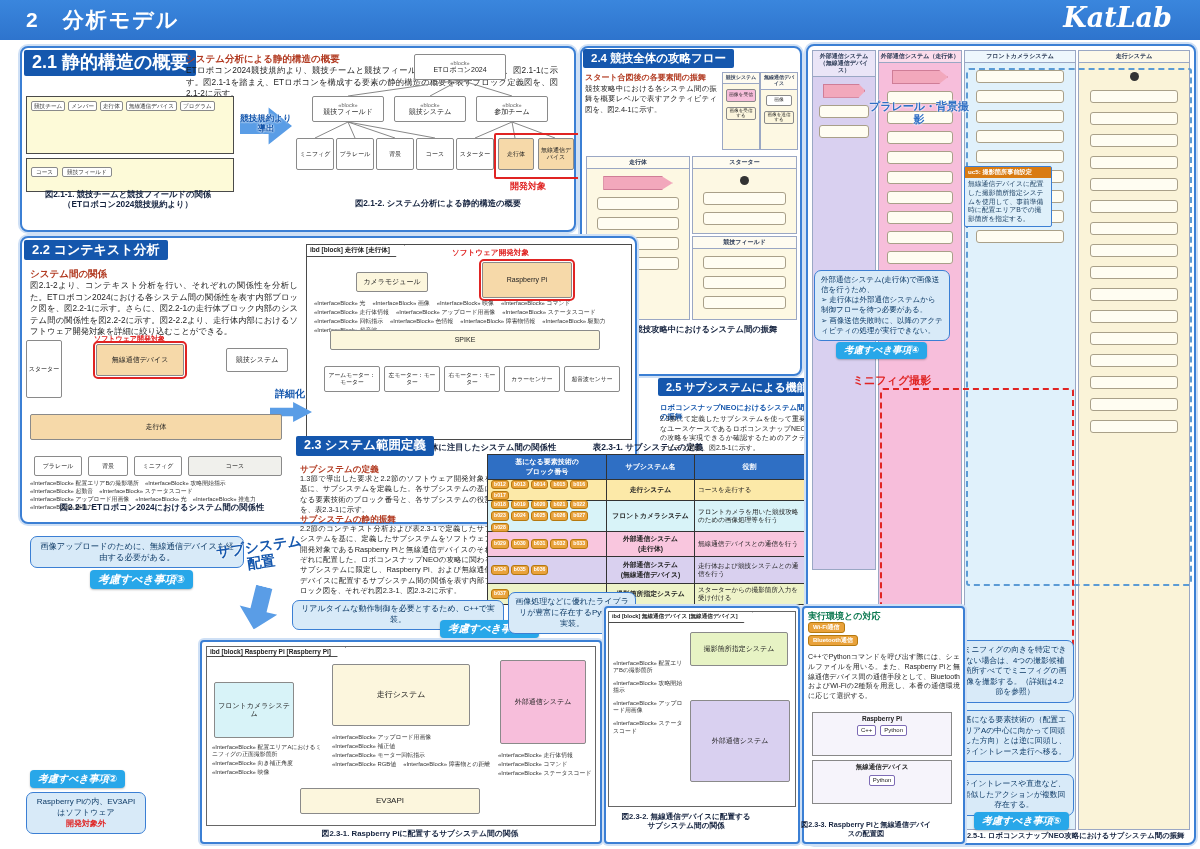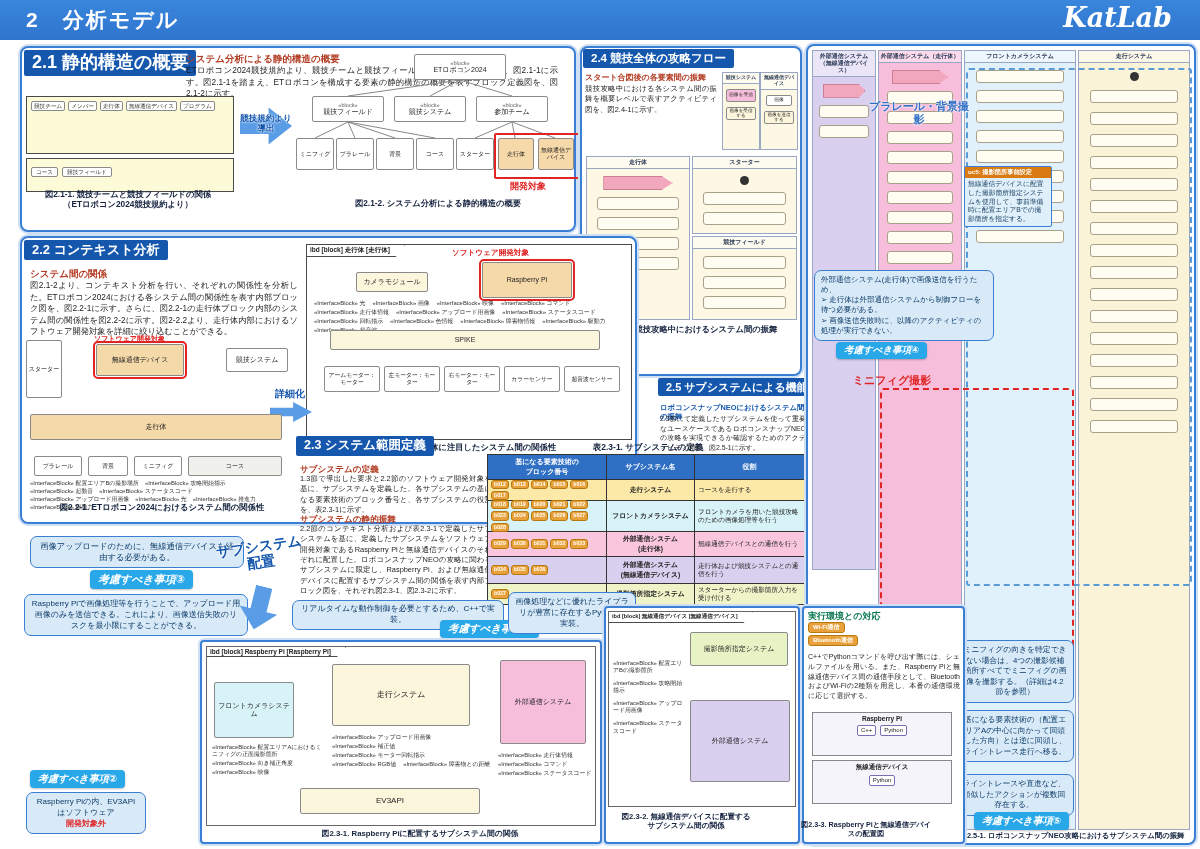--- a/index.html
+++ b/index.html
@@ -242,21 +242,20 @@
       <span>«InterfaceBlock» ステータスコード</span>
       <span>«InterfaceBlock» アップロード用画像</span>
       <span>«InterfaceBlock» 光</span>
       <span>«InterfaceBlock» 推進力</span>
       <span>«InterfaceBlock» 駆動力</span>
     </div>
   <div class="figcap" style="left:24px;top:502px;width:276px">図2.2-1. ETロボコン2024におけるシステム間の関係性</div>
 
   <div class="callout" style="left:30px;top:536px;width:214px">画像アップロードのために、無線通信デバイスを経由する必要がある。</div>
   <div class="cbadge" style="left:90px;top:570px">考慮すべき事項③</div>
-  <div class="callout" style="left:24px;top:594px;width:224px;font-size:8px">Raspberry Piで画像処理等を行うことで、アップロード用画像のみを送信できる。これにより、画像送信失敗のリスクを最小限にすることができる。</div>
   <div class="cbadge" style="left:30px;top:770px;font-size:10px">考慮すべき事項②</div>
   <div class="callout" style="left:26px;top:792px;width:120px;font-size:8px">
     <span>Raspberry Piの内、EV3APIはソフトウェア</span><br>
     <span style="color:#e02423;font-weight:bold">開発対象外</span>
   </div>
 
   <div class="atext pre" style="left:200px;top:538px;width:120px;font-size:14px;transform:rotate(-8deg)">サブシステム
 配置</div>
   <div class="barrow d-arrow" style="left:236px;top:586px;width:46px;height:44px;transform:rotate(14deg)"></div>
 
@@ -395,21 +394,21 @@
       <div class="mini"></div>
     </div>
   <div class="dashed-blue" style="left:966px;top:68px;width:222px;height:514px"></div>
   <div class="atext" style="left:864px;top:100px;width:110px;font-size:11px;color:#2f6fc4">プラレール・背景撮影</div>
   <div class="dashed-red" style="left:880px;top:388px;width:190px;height:258px"></div>
   <div class="atext" style="left:842px;top:374px;width:100px;font-size:11px;color:#e02423;text-shadow:none">ミニフィグ撮影</div>
   <div class="ucnote" style="left:964px;top:166px;width:88px">
     <div class="uchdr">uc5: 撮影箇所事前設定</div>
     <div class="ucbody">無線通信デバイスに配置した撮影箇所指定システムを使用して、事前準備時に配置エリアBでの撮影箇所を指定する。</div>
   </div>
-  <div class="callout" style="left:814px;top:270px;width:180px;font-size:7.5px;text-align:left">
+  <div class="callout" style="left:814px;top:270px;width:136px;font-size:7.5px;text-align:left">
     <div>
 
     <div>外部通信システム(走行体)で画像送信を行うため、</div>
         <div>➢ 走行体は外部通信システムから制御フローを待つ必要がある。</div>
         <div>➢ 画像送信失敗時に、以降のアクティビティの処理が実行できない。</div>
       </div>
   </div>
   <div class="cbadge" style="left:836px;top:342px;font-size:9.5px">考慮すべき事項④</div>
 
   <div class="callout" style="left:956px;top:640px;width:118px;font-size:7.8px">ミニフィグの向きを特定できない場合は、4つの撮影候補箇所すべてでミニフィグの画像を撮影する。（詳細は4.2節を参照）</div>

